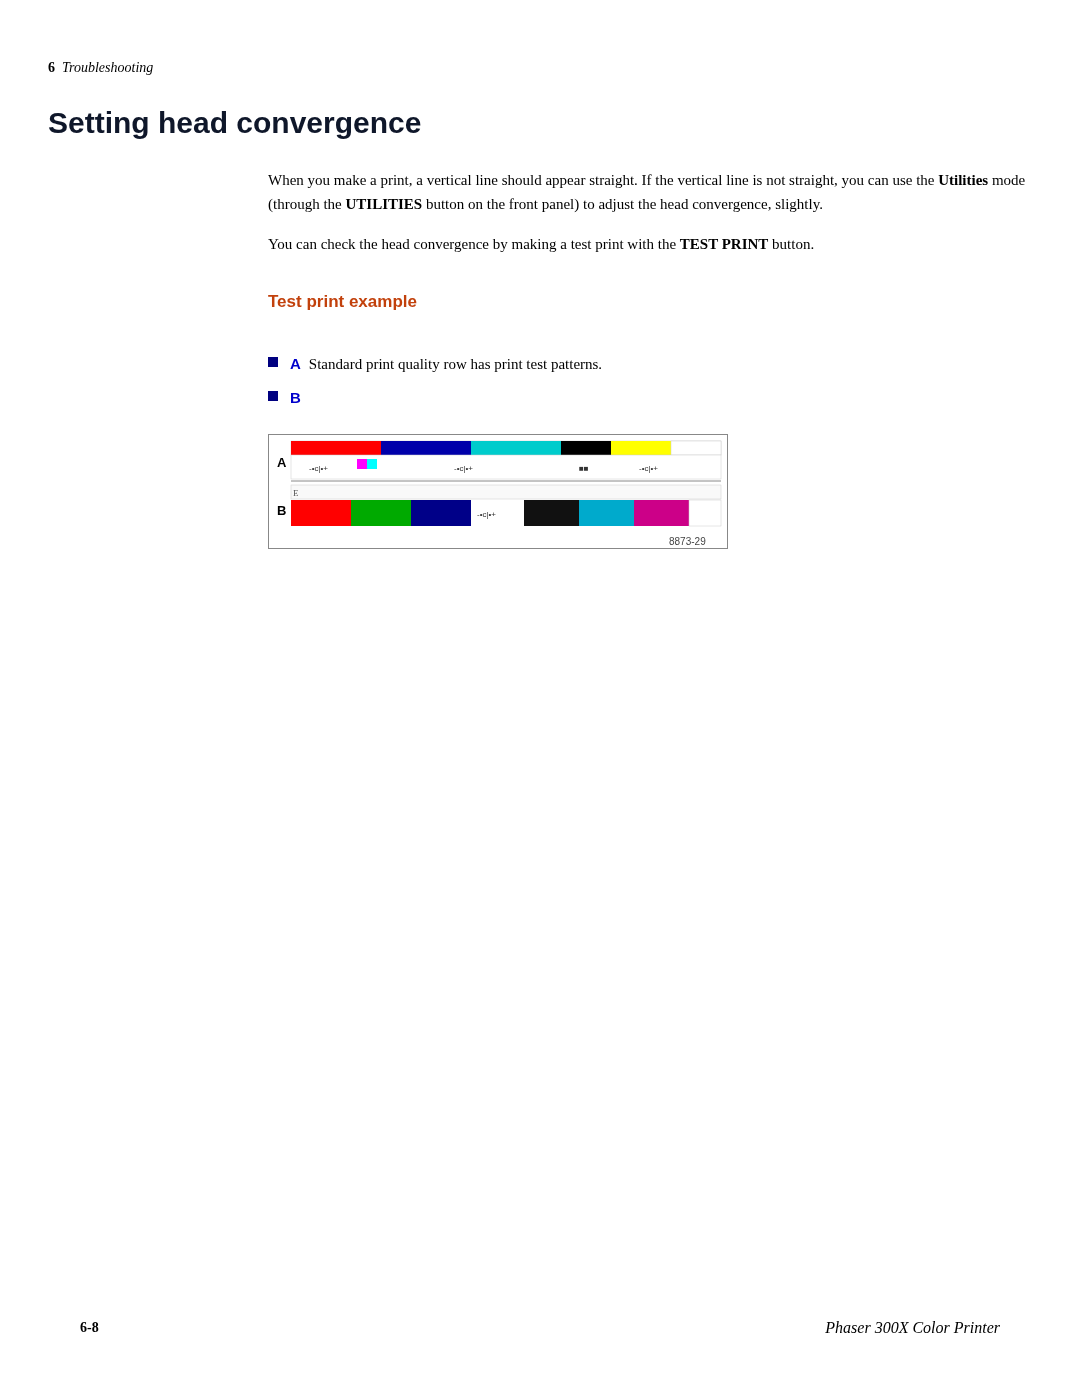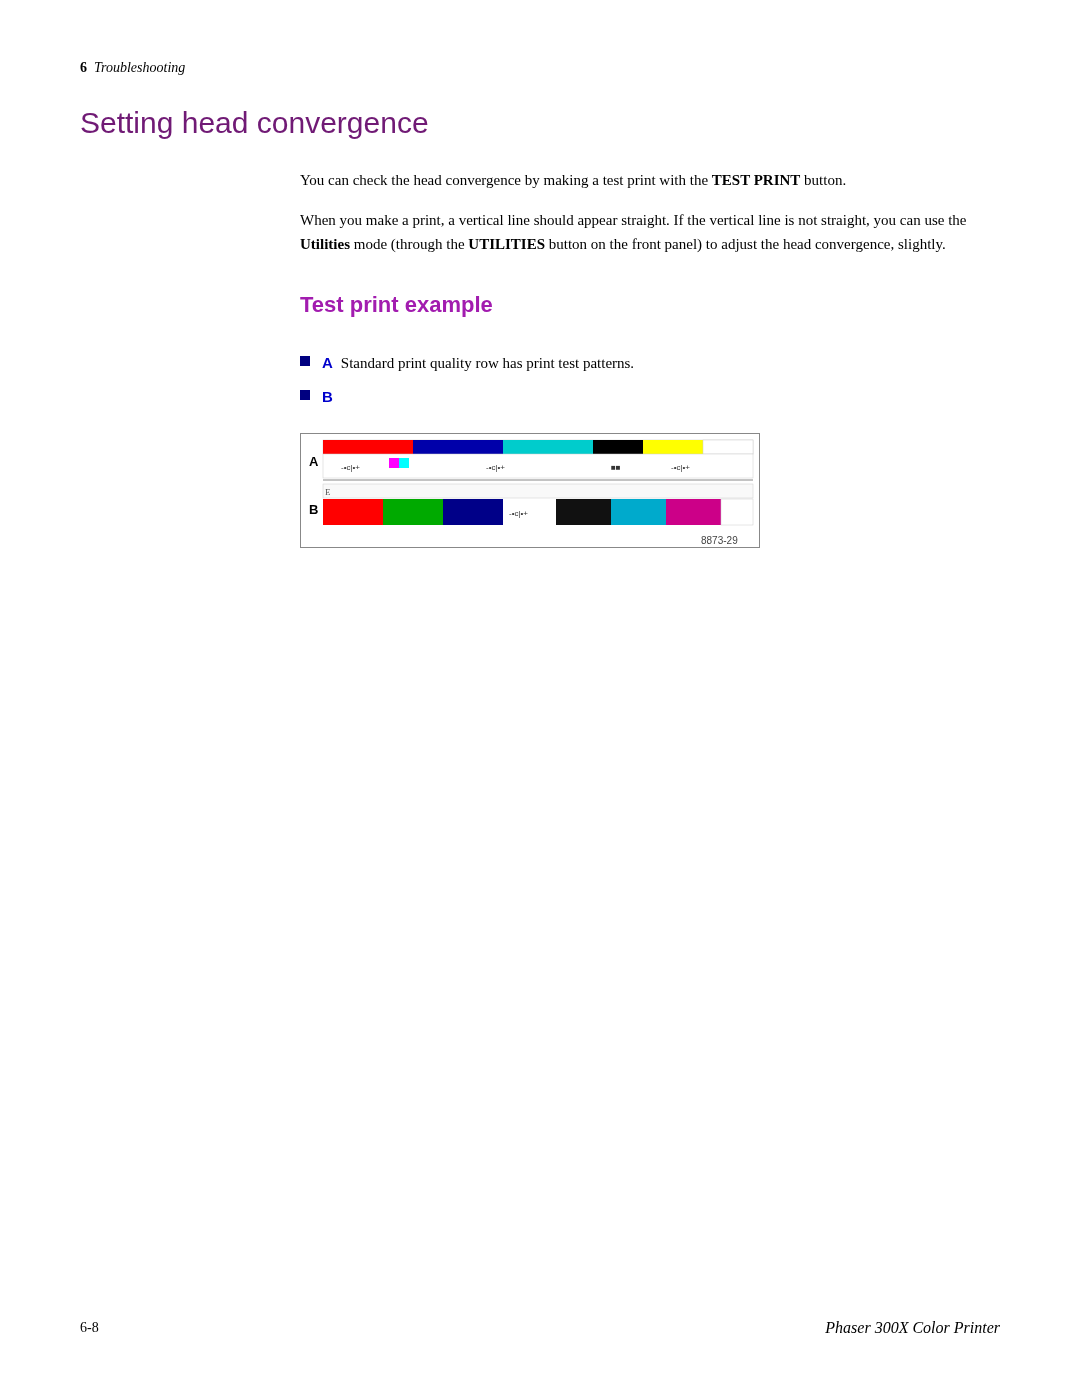--- a/index.html
+++ b/index.html
@@ -15,39 +15,39 @@
       color: #000000;
       width: 1080px;
       min-height: 1397px;
       position: relative;
     }
 
     .page {
       width: 1080px;
       min-height: 1397px;
       background: #ffffff;
-      padding: 60px 80px;
+      padding: 60px 48px;
       position: relative;
     }
 
     .chapter-label {
       font-size: 14px;
       font-style: italic;
       margin-bottom: 30px;
     }
 
     .chapter-label strong {
       font-style: normal;
       font-weight: bold;
     }
 
     .main-title {
-      color: #701a75;
+      color: #0f172a;
       font-size: 30px;
-      font-weight: normal;
+      font-weight: bold;
       font-family: Arial, Helvetica, sans-serif;
       margin-bottom: 28px;
       border-bottom: none;
     }
 
     .content-layout {
       display: flex;
       flex-direction: row;
       margin-bottom: 20px;
     }
@@ -61,25 +61,25 @@
       flex: 1;
     }
 
     .paragraph {
       font-size: 15px;
       line-height: 1.6;
       margin-bottom: 16px;
     }
 
     .section-title {
-      color: #a21caf;
-      font-size: 22px;
+      color: #c2410c;
+      font-size: 17px;
       font-weight: bold;
       font-family: Arial, Helvetica, sans-serif;
-      margin-bottom: 13px;
+      margin-bottom: 20px;
     }
 
     .section-header-row {
       display: flex;
       flex-direction: row;
       margin-bottom: 8px;
     }
 
     .bullet-list {
       list-style: none;
@@ -123,21 +123,21 @@
       bottom: 60px;
       left: 80px;
       right: 80px;
       display: flex;
       justify-content: space-between;
       align-items: center;
     }
 
     .footer-left {
       font-size: 14px;
-      font-weight: normal;
+      font-weight: bold;
     }
 
     .footer-right {
       font-size: 16px;
       font-style: italic;
     }
   </style>
 </head>
 <body>
 
@@ -146,24 +146,24 @@
   <div class="chapter-label">
     <strong>6</strong>&nbsp;&nbsp;<span style="font-style:italic;">Troubleshooting</span>
   </div>
 
   <h1 class="main-title">Setting head convergence</h1>
 
   <div class="content-layout">
     <div class="left-margin"></div>
     <div class="right-content">
       <p class="paragraph">
-        You can check the head convergence by making a test print with the <strong>TEST PRINT</strong> button.
+        When you make a print, a vertical line should appear straight.  If the vertical line is not straight, you can use the <strong>Utilities</strong> mode (through the <strong>UTILITIES</strong> button on the front panel) to adjust the head convergence, slightly.
       </p>
       <p class="paragraph">
-        When you make a print, a vertical line should appear straight.  If the vertical line is not straight, you can use the <strong>Utilities</strong> mode (through the <strong>UTILITIES</strong> button on the front panel) to adjust the head convergence, slightly.
+        You can check the head convergence by making a test print with the <strong>TEST PRINT</strong> button.
       </p>
     </div>
   </div>
 
   <div class="section-header-row">
     <div class="left-margin"></div>
     <h2 class="section-title">Test print example</h2>
   </div>
 
   <div class="content-layout">

